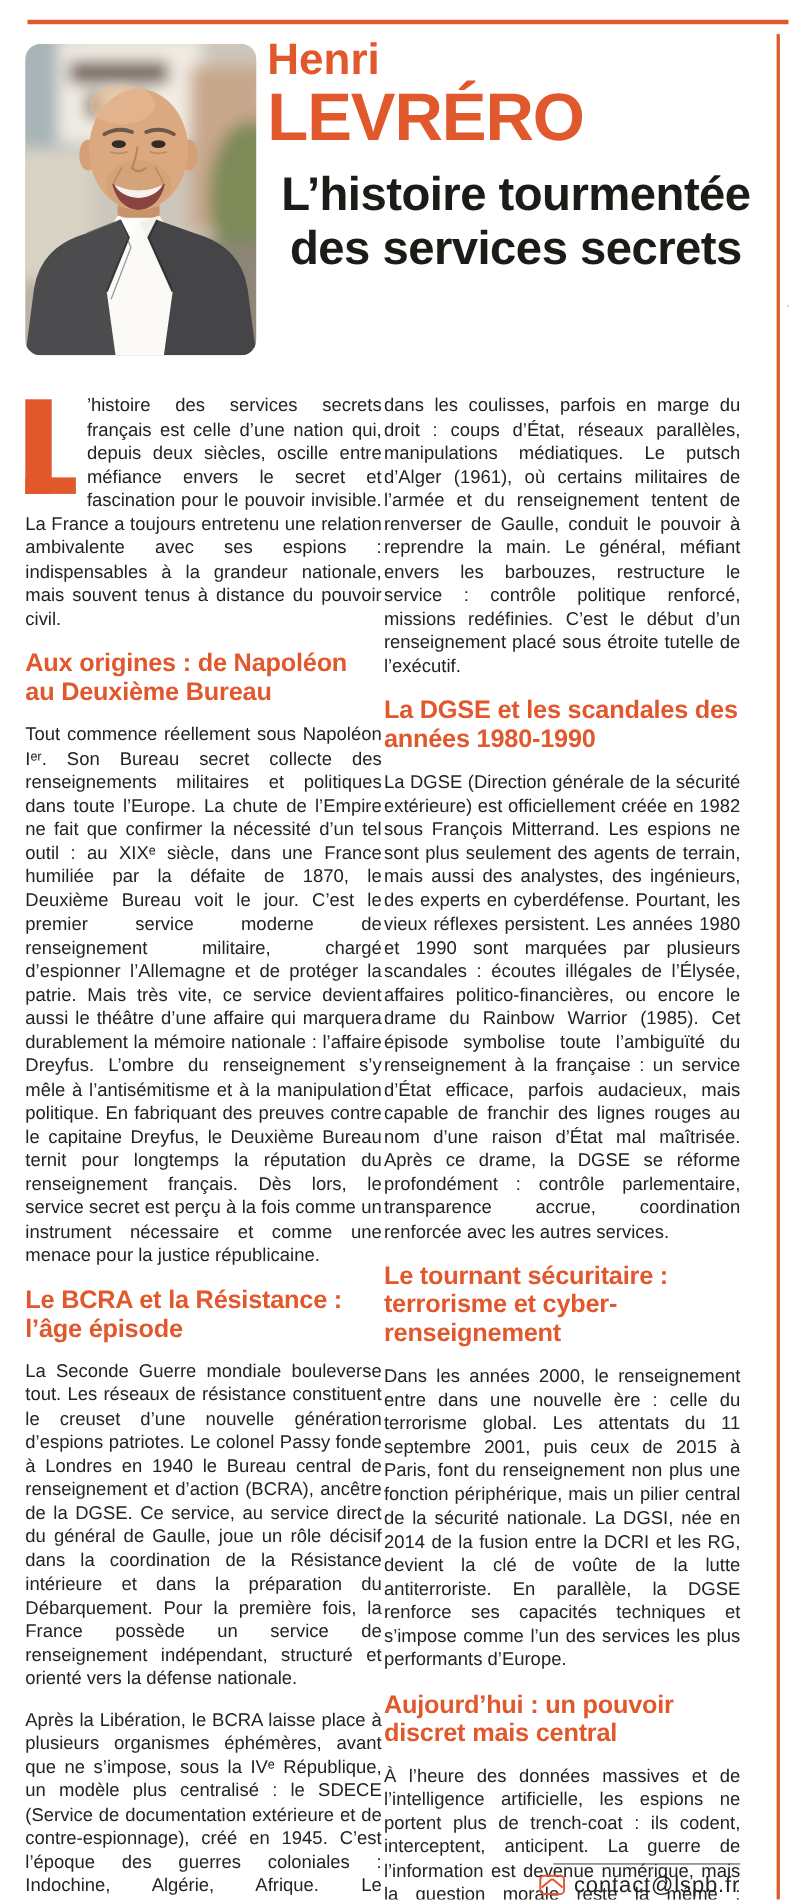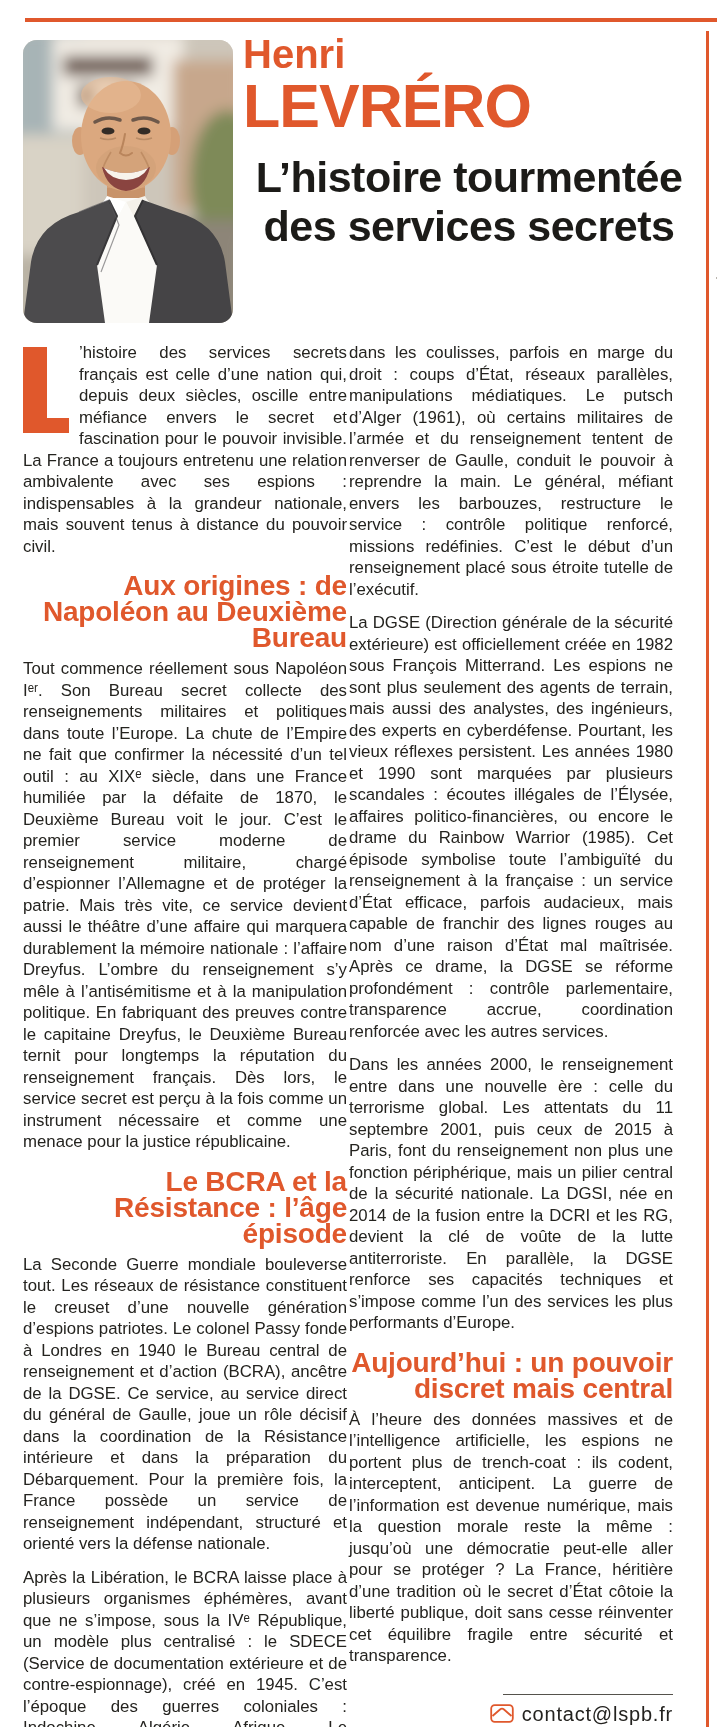--- a/index.html
+++ b/index.html
@@ -21,22 +21,22 @@
   .photo svg{display:block;}
 
   .header-text{position:absolute;left:243px;top:34px;width:452px;}
   .author-first{font-size:40px;font-weight:bold;color:var(--accent);line-height:1.04;}
   .author-last{font-size:61px;font-weight:bold;color:var(--accent);line-height:1.0;letter-spacing:-1px;}
   .headline{margin:16px 0 0;font-size:43px;line-height:1.14;font-weight:bold;color:var(--headline);text-align:center;letter-spacing:-0.5px;}
 
   .col{position:absolute;top:342px;width:324px;font-size:16.8px;line-height:21.5px;color:var(--ink);text-align:justify;hyphens:auto;-webkit-hyphens:auto;}
   .col-left{left:23px;}
   .col-right{left:349px;height:1385px;}
-  .col p{margin:0 0 12px;}
-  .col h2{margin:16px 0 7px;font-size:28px;line-height:26px;font-weight:bold;color:var(--accent);letter-spacing:-0.2px;text-align:right;hyphens:manual;}
+  .col p{margin:16px 0 12px;}
+  .col h2{margin:16px 0 7px;font-size:23px;line-height:26px;font-weight:bold;color:var(--accent);letter-spacing:-0.2px;text-align:left;hyphens:manual;}
 
   .dropcap{float:left;width:46px;height:86px;border-left:24px solid var(--accent);border-bottom:15px solid var(--accent);margin:5px 10px 0 0;}
   .dropcap .sr{position:absolute;opacity:0;font-size:8px;}
 
   .footer{position:absolute;right:0;bottom:2px;text-align:right;}
   .footer-rule{width:170px;height:1px;background:#55524c;margin:0 0 9px auto;}
   .contact{display:flex;align-items:flex-start;justify-content:flex-end;gap:8px;font-size:20px;letter-spacing:0.8px;color:#23221f;margin-left:29px;}
   .contact svg{display:block;}
 </style>
 </head>
@@ -134,22 +134,24 @@
 
     <h2>Le BCRA et la Résistance : l’âge épisode</h2>
     <p>La Seconde Guerre mondiale bouleverse tout. Les réseaux de résistance constituent le creuset d’une nouvelle génération d’espions patriotes. Le colonel Passy fonde à Londres en 1940 le Bureau central de renseignement et d’action (BCRA), ancêtre de la DGSE. Ce service, au service direct du général de Gaulle, joue un rôle décisif dans la coordination de la Résistance intérieure et dans la préparation du Débarquement. Pour la première fois, la France possède un service de renseignement indépendant, structuré et orienté vers la défense nationale.</p>
 
     <p>Après la Libération, le BCRA laisse place à plusieurs organismes éphémères, avant que ne s’impose, sous la IVᵉ République, un modèle plus centralisé : le SDECE (Service de documentation extérieure et de contre-espionnage), créé en 1945. C’est l’époque des guerres coloniales : Indochine, Algérie, Afrique. Le renseignement devient un instrument de la guerre froide, mais aussi des opérations spéciales, souvent non assumées. Le SDECE agit</p>
   </div>
 
   <div class="col col-right">
     <p>dans les coulisses, parfois en marge du droit : coups d’État, réseaux parallèles, manipulations médiatiques. Le putsch d’Alger (1961), où certains militaires de l’armée et du renseignement tentent de renverser de Gaulle, conduit le pouvoir à reprendre la main. Le général, méfiant envers les barbouzes, restructure le service : contrôle politique renforcé, missions redéfinies. C’est le début d’un renseignement placé sous étroite tutelle de l’exécutif.</p>
 
+    <h2>La DGSE et les scandales des années 1980-1990</h2>
     <p>La DGSE (Direction générale de la sécurité extérieure) est officiellement créée en 1982 sous François Mitterrand. Les espions ne sont plus seulement des agents de terrain, mais aussi des analystes, des ingénieurs, des experts en cyberdéfense. Pourtant, les vieux réflexes persistent. Les années 1980 et 1990 sont marquées par plusieurs scandales : écoutes illégales de l’Élysée, affaires politico-financières, ou encore le drame du Rainbow Warrior (1985). Cet épisode symbolise toute l’ambiguïté du renseignement à la française : un service d’État efficace, parfois audacieux, mais capable de franchir des lignes rouges au nom d’une raison d’État mal maîtrisée. Après ce drame, la DGSE se réforme profondément : contrôle parlementaire, transparence accrue, coordination renforcée avec les autres services.</p>
 
+    <h2>Le tournant sécuritaire : terrorisme et cyber-renseignement</h2>
     <p>Dans les années 2000, le renseignement entre dans une nouvelle ère : celle du terrorisme global. Les attentats du 11 septembre 2001, puis ceux de 2015 à Paris, font du renseignement non plus une fonction périphérique, mais un pilier central de la sécurité nationale. La DGSI, née en 2014 de la fusion entre la DCRI et les RG, devient la clé de voûte de la lutte antiterroriste. En parallèle, la DGSE renforce ses capacités techniques et s’impose comme l’un des services les plus performants d’Europe.</p>
 
     <h2>Aujourd’hui : un pouvoir discret mais central</h2>
     <p>À l’heure des données massives et de l’intelligence artificielle, les espions ne portent plus de trench-coat : ils codent, interceptent, anticipent. La guerre de l’information est devenue numérique, mais la question morale reste la même : jusqu’où une démocratie peut-elle aller pour se protéger ? La France, héritière d’une tradition où le secret d’État côtoie la liberté publique, doit sans cesse réinventer cet équilibre fragile entre sécurité et transparence.</p>
 
     <div class="footer">
       <div class="footer-rule"></div>
       <div class="contact">
         <svg width="24" height="19" viewBox="0 0 24 19">
           <rect x="1.2" y="1.2" width="21.6" height="16.6" rx="3.5" fill="none" stroke="#e0582c" stroke-width="1.8"></rect>

